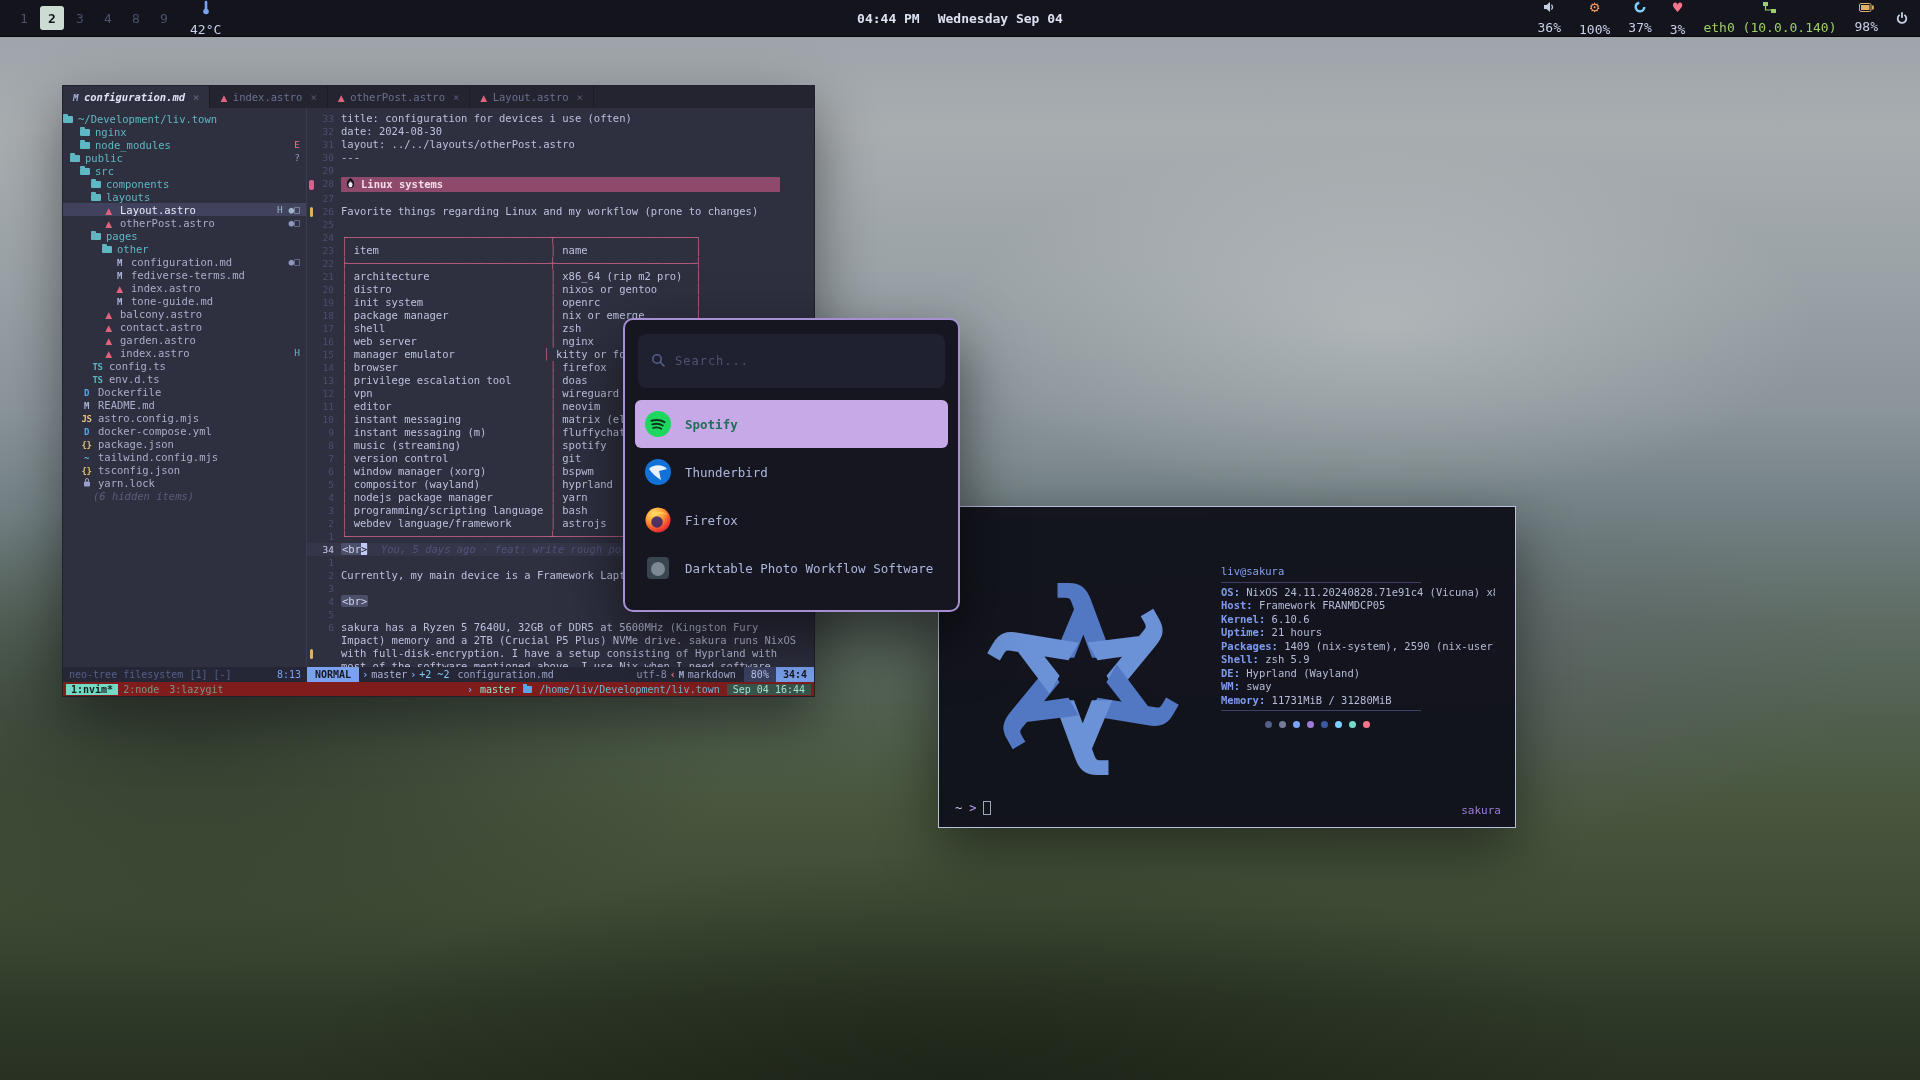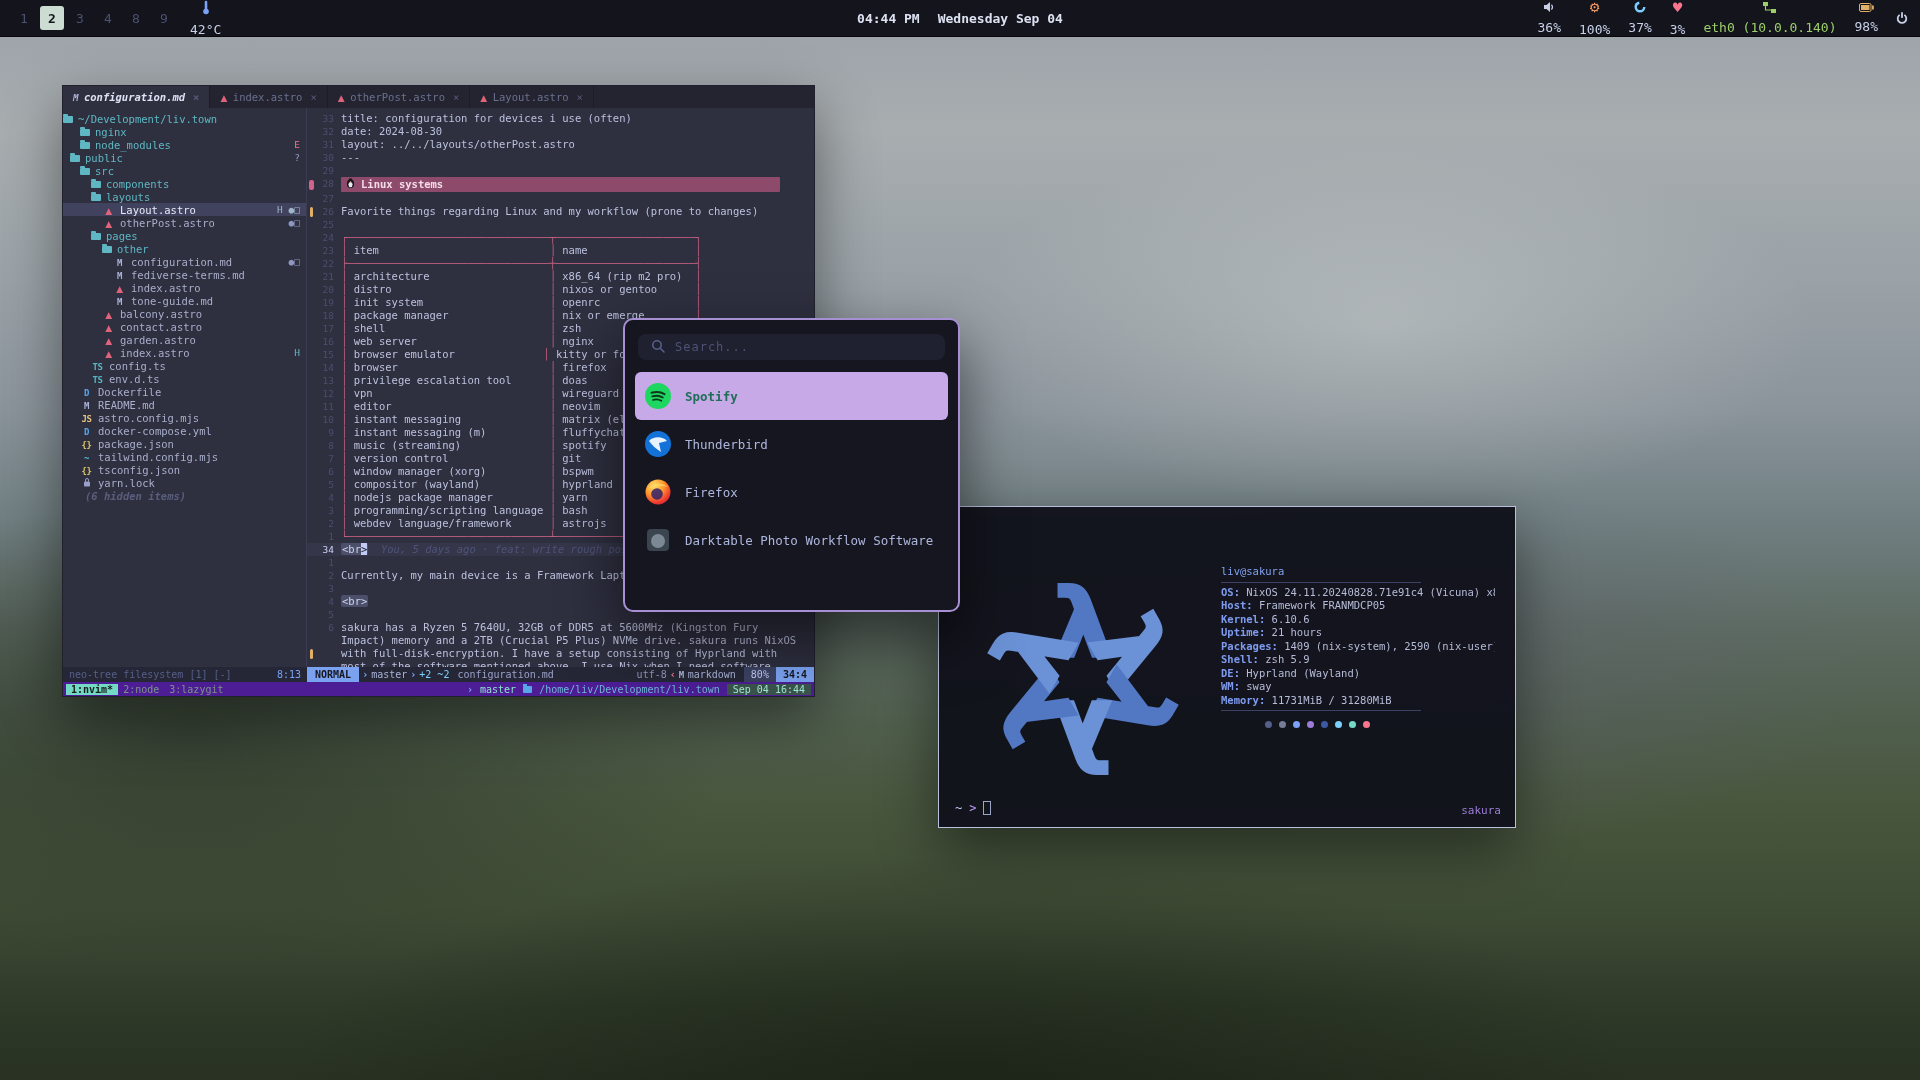--- a/index.html
+++ b/index.html
@@ -81,35 +81,35 @@
   .sl-sep.blue { color:#7ba2f0; }
   .sl-sep.pink { color:#f7768e; }
   .sl-branch { color:#a9b1d6; }
   .sl-changes { color:#7dcfff; }
   .sl-file { margin-left:8px; color:#9aa0c8; }
   .sl-spacer { flex:1; }
   .sl-ft { display:flex; gap:4px; align-items:center; color:#a9b1d6; }
   .sl-progress { background:#3b4261; color:#c0caf5; padding:0 7px; height:100%; display:flex; align-items:center; margin-left:8px; }
   .sl-pos { background:#7ba2f0; color:#16161e; font-weight:bold; padding:0 7px; height:100%; display:flex; align-items:center; }
 
-  .tmuxbar { flex:0 0 14px; background:#4c1d95; display:flex; align-items:center; font-size:10px; color:#7d938a; padding:0 3px; gap:15px; }
+  .tmuxbar { flex:0 0 14px; background:#7f1d1d; display:flex; align-items:center; font-size:10px; color:#7d938a; padding:0 3px; gap:15px; }
   .twin { padding:0 5px; }
   .twin.active { background:#73dac6; color:#17201c; font-weight:bold; }
   .tmux-right { margin-left:auto; display:flex; align-items:center; gap:7px; }
   .tm-sep { color:#7ba2f0; font-weight:bold; }
   .tm-branch { color:#8fe0cc; }
   .tm-path { color:#6fb7d4; }
   .tm-clock { background:#3a544c; color:#9fe8d2; padding:0 6px; }
   .tm-fold { width:9px; height:7px; background:#58a6e8; border-radius:1px; position:relative; }
   .tm-fold:before { content:""; position:absolute; top:-2px; left:0; width:4px; height:2px; background:inherit; }
 
   
   #launcher { left:623px; top:318px; width:337px; height:294px; background:#15161f; border:2px solid #a78fd4;
     border-radius:10px; z-index:30; overflow:hidden; box-shadow:0 26px 60px rgba(0,0,0,.55); }
-  .searchbox { margin:14px 13px 12px; height:26px; background:#1f2030; border-radius:8px; display:flex; align-items:center; gap:10px; padding:0 13px; }
+  .searchbox { margin:14px 13px 12px; height:54px; background:#1f2030; border-radius:8px; display:flex; align-items:center; gap:10px; padding:0 13px; }
   .search-input { background:transparent; border:none; outline:none; color:#c0caf5; font:12px "DejaVu Sans Mono", monospace; width:100%; letter-spacing:1px; }
   .search-input::placeholder { color:#4e5374; }
   .apps { padding:0 10px; overflow:hidden; height:216px; }
   .app { height:48px; display:flex; align-items:center; gap:14px; padding:0 10px; color:#aeb6dd; font-size:12.5px; }
   .app.selected { background:#c7a9e8; border-radius:6px; color:#1f6f58; font-weight:bold; }
   .appicon { width:26px; height:26px; flex:0 0 auto; display:flex; }
 
   
   #fetch { left:938px; top:506px; width:578px; height:322px; background:rgba(17,18,27,.97); border:1px solid #b9c0dc; z-index:20; }
   .fetch-inner { display:flex; padding:22px 20px 8px 10px; gap:4px; }
@@ -361,21 +361,21 @@
           <span class="fic"><span class="badge" style="color:#d8c06a">{}</span></span>
           <span class="lab">tsconfig.json</span>
         </div>
         <div class="trow" style="padding-left: 17px;">
           <span class="fic"><svg width="8" height="10" viewBox="0 0 8 10">
               <rect x="1" y="4.5" width="6" height="5" rx="1" fill="#9aa0c8"></rect>
               <path d="M2.5 4.5V3a1.5 1.5 0 013 0v1.5" fill="none" stroke="#9aa0c8"></path>
             </svg></span>
           <span class="lab">yarn.lock</span>
         </div>
-        <div class="trow dim" style="padding-left: 22px; font-weight: bold;">
+        <div class="trow dim" style="padding-left: 30px;">
           <span class="lab">(6 hidden items)</span>
         </div>
       </div>
     <div class="bufwrap">
         <div class="line">
           <span class="signcol"></span>
           <span class="gut">33</span>
           <span class="txt">title: configuration for devices i use (often)</span>
         </div>
         <div class="line">
@@ -468,21 +468,21 @@
           <span class="txt pre"><span class="tb">│ </span><span class="tt">shell                         </span><span class="tb"> │ </span><span class="tt">zsh                 </span><span class="tb"> │</span></span>
         </div>
         <div class="line">
           <span class="signcol"></span>
           <span class="gut">16</span>
           <span class="txt pre"><span class="tb">│ </span><span class="tt">web server                    </span><span class="tb"> │ </span><span class="tt">nginx               </span><span class="tb"> │</span></span>
         </div>
         <div class="line">
           <span class="signcol"></span>
           <span class="gut">15</span>
-          <span class="txt pre"><span class="tb">│ </span><span class="tt">browser emulator             </span><span class="tb"> │ </span><span class="tt">kitty or foot       </span><span class="tb"> │</span></span>
+          <span class="txt pre"><span class="tb">│ </span><span class="tt">manager emulator             </span><span class="tb"> │ </span><span class="tt">kitty or foot       </span><span class="tb"> │</span></span>
         </div>
         <div class="line">
           <span class="signcol"></span>
           <span class="gut">14</span>
           <span class="txt pre"><span class="tb">│ </span><span class="tt">browser                       </span><span class="tb"> │ </span><span class="tt">firefox             </span><span class="tb"> │</span></span>
         </div>
         <div class="line">
           <span class="signcol"></span>
           <span class="gut">13</span>
           <span class="txt pre"><span class="tb">│ </span><span class="tt">privilege escalation tool     </span><span class="tb"> │ </span><span class="tt">doas                </span><span class="tb"> │</span></span>

